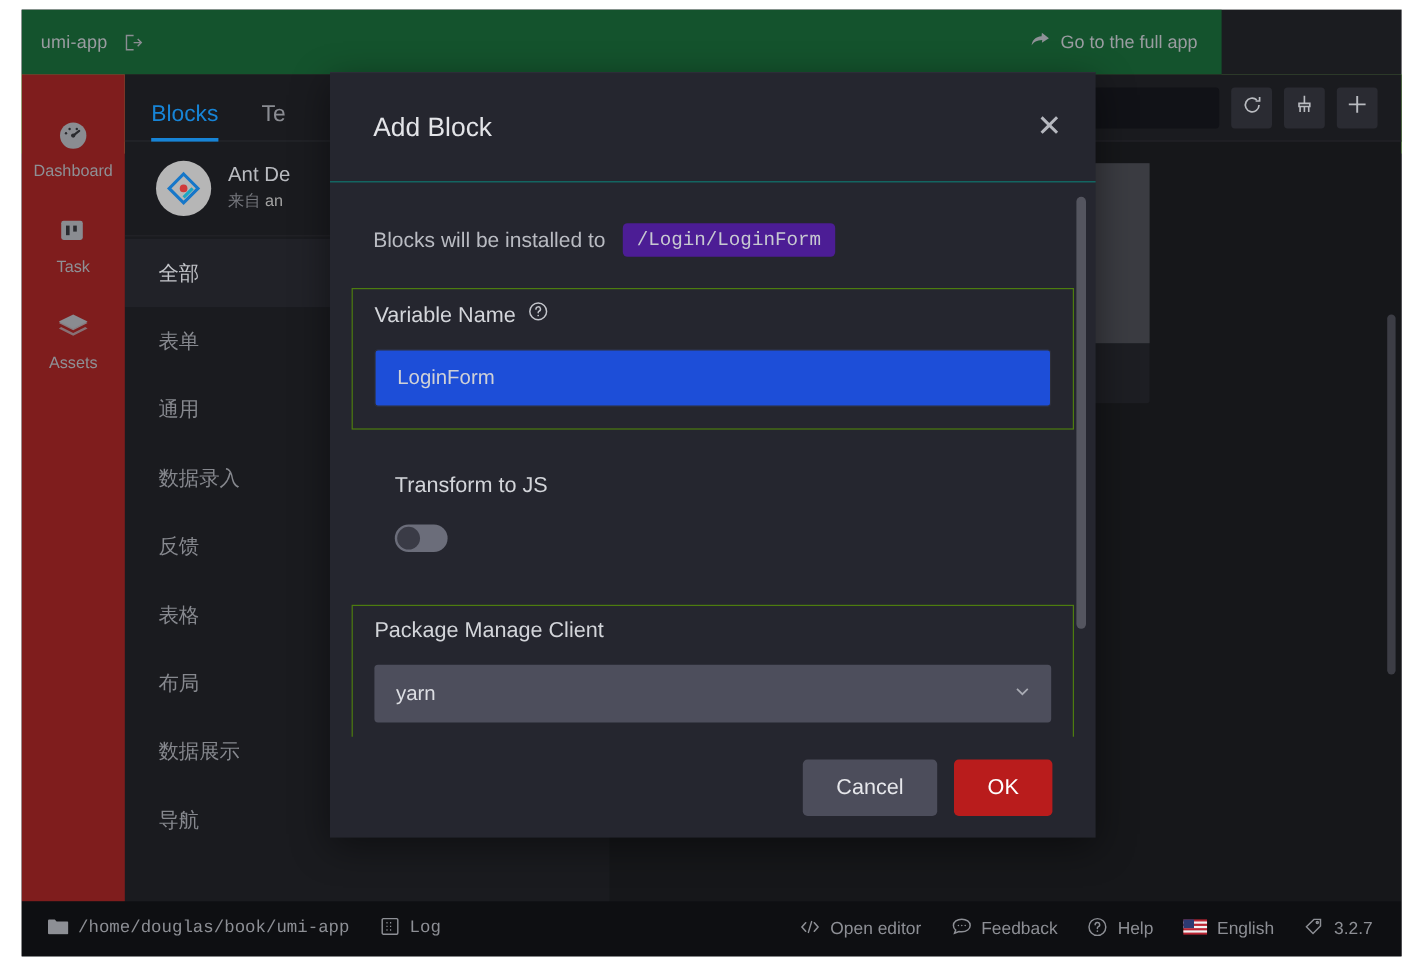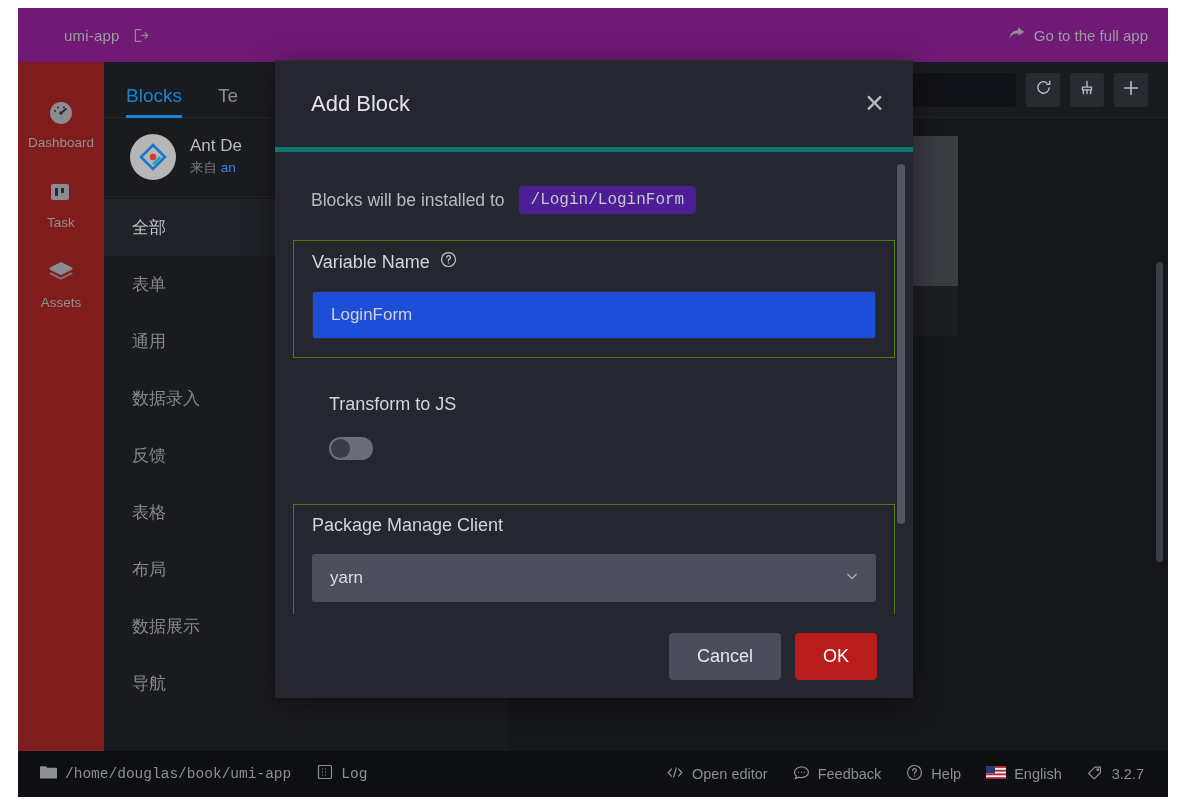--- a/index.html
+++ b/index.html
@@ -14,23 +14,23 @@
     position: absolute;
     left: 18px; top: 8px;
     width: 1150px; height: 789px;
     background: #1b1c20;
     overflow: hidden;
   }
 
   
   .titlebar {
     position: absolute; left: 0; top: 0;
-    width: 1150px; height: 54px;
-    background: #701a75;
-    display: flex; align-items: center; padding-left: 30px;
+    width: 1000px; height: 54px;
+    background: #14532d;
+    display: flex; align-items: center;
   }
   .titlebar .app-name {
     margin-left: 16px;
     font-size: 15px; color: #9a9ca1; letter-spacing: .2px;
   }
   .titlebar .open-ext {
     margin-left: 12px; color: #8b8d93;
     display: inline-flex; align-items: center;
   }
   .titlebar .right {
@@ -93,21 +93,21 @@
     border-bottom: 1px solid #232429;
   }
   .pkg-logo {
     width: 46px; height: 46px; border-radius: 50%;
     background: #b6b6b6;
     display: flex; align-items: center; justify-content: center;
     flex: none;
   }
   .pkg-title { font-size: 17px; color: #b9bbc0; line-height: 1.35; }
   .pkg-sub { font-size: 13.5px; color: #75777d; line-height: 1.5; }
-  .pkg-sub .dim { color: #3b82f6; }
+  .pkg-sub .dim { color: #a3a3a3; }
 
   .cat-list { padding-top: 2px; }
   .cat {
     height: 57px; display: flex; align-items: center;
     padding-left: 28px; font-size: 17px; color: #86888e;
   }
   .cat.active { color: #c3c5ca; background: #212228; }
 
   
   .content {
@@ -187,21 +187,21 @@
     width: 638px; height: 638px;
     background: #25262f;
     z-index: 10;
     box-shadow: 0 8px 30px rgba(0,0,0,.45);
     display: flex; flex-direction: column;
   }
   .modal-head {
     height: 92px; flex: none;
     display: flex; align-items: center;
     padding: 0 28px 0 36px;
-    border-bottom: 5px solid #0f766e;
+    border-bottom: 1px solid #0f766e;
   }
   .modal-title { font-size: 22px; color: #e3e4e8; }
   .modal-close {
     margin-left: auto; font-size: 25px; color: #b6b8bf; line-height: 1;
     font-family: "Liberation Sans", sans-serif; font-weight: 300;
   }
   .modal-body {
     flex: 1; position: relative; padding: 34px 36px 0 36px;
     overflow: hidden;
   }

